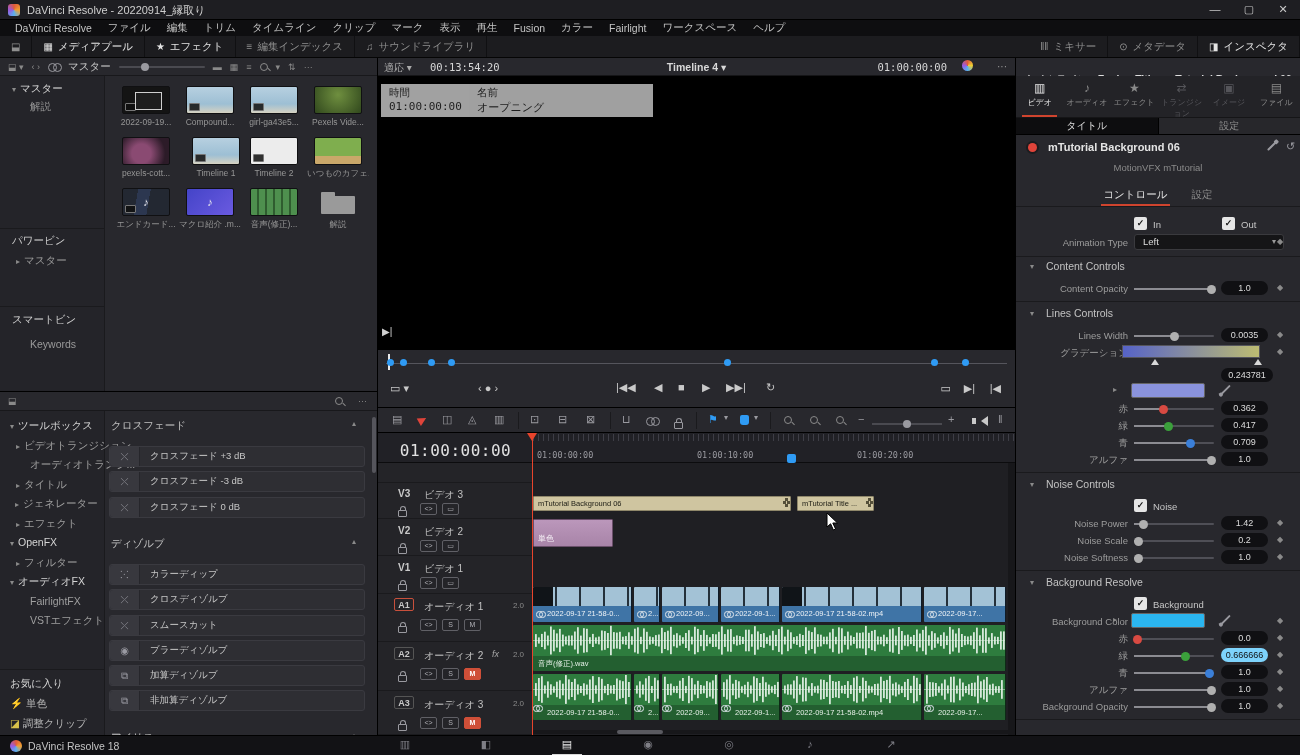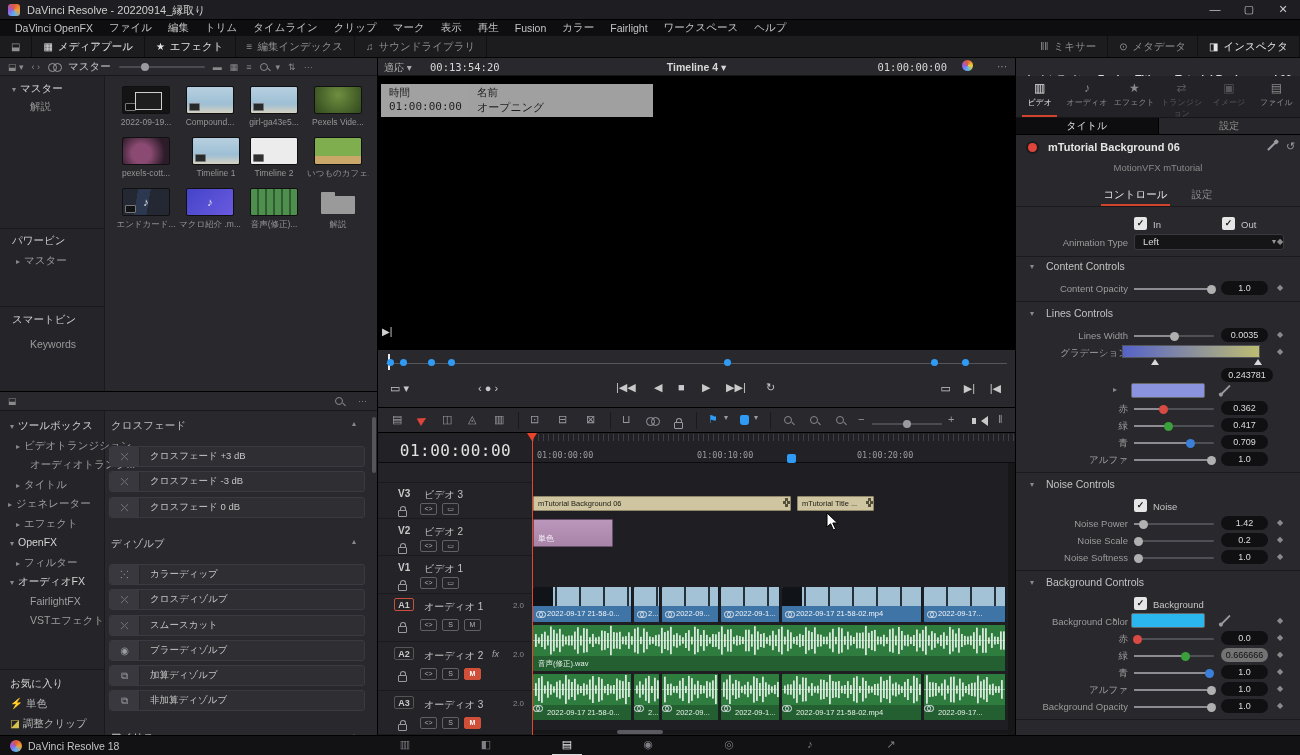--- a/index.html
+++ b/index.html
@@ -169,21 +169,21 @@
   .ctab.idle { color:#8f8f8f; }
   .ins-div { position:absolute; left:0; width:100%; height:1px; background:#1a1a1d; }
   .sec-head { position:absolute; left:30px; font-size:10.5px; color:#c2c2c2; }
   .sec-caret { position:absolute; left:14px; font-size:8px; color:#8a8a8a; }
   .irow { position:absolute; left:0; width:285px; height:17px; }
   .ilab { position:absolute; left:0; top:3px; width:112px; text-align:right; font-size:9.5px; color:#9c9c9c; white-space:nowrap; }
   .sl-track { position:absolute; left:118px; top:8px; width:80px; height:2px; background:#4f4f56; border-radius:1px; }
   .sl-fill { position:absolute; left:0; top:0; height:2px; background:#8c8c92; }
   .sl-knob { position:absolute; top:-3.5px; width:9px; height:9px; border-radius:50%; background:#b0b0b0; }
   .vbox { position:absolute; left:205px; top:1px; width:47px; height:14px; background:#101013; border-radius:7px; color:#dcdcdc; font-size:9px; text-align:center; line-height:14px; }
-  .vbox.editing { background:#737373; color:#111; }
+  .vbox.editing { background:#7dd3fc; color:#111; }
   .kf { position:absolute; left:261px; top:3px; font-size:8px; color:#8a8a8a; }
   .chk { position:absolute; top:1px; width:13px; height:13px; background:#e6e6e6; border-radius:2px; color:#111; font-size:9px; font-weight:bold; text-align:center; line-height:13px; }
   .chk-lab { position:absolute; top:3px; font-size:9.5px; color:#c6c6c6; }
   .dd-box { position:absolute; left:118px; top:0; width:150px; height:16px; background:#151517; border:1px solid #3a3a3e; border-radius:3px; color:#dcdcdc; font-size:9.5px; line-height:14px; padding-left:8px; }
   .dd-car { position:absolute; right:7px; top:0; font-size:8px; color:#9a9a9a; }
   .grad-bar { position:absolute; left:106px; top:1px; width:138px; height:13px; border:1px solid #55555c; }
   .grad-tri { position:absolute; top:15px; width:0; height:0; border-left:4px solid transparent; border-right:4px solid transparent; border-bottom:6px solid #d8d8d8; }
   .sw-arrow { position:absolute; left:97px; top:2px; font-size:8px; color:#8a8a8a; }
   .sw-box { position:absolute; left:115px; top:0; width:74px; height:15px; border:1px solid #666; border-radius:2px; }
   .dropper { position:absolute; left:203px; top:6px; width:13px; height:2px; background:#9a9aa0; transform:rotate(-45deg); border-radius:1px; }
@@ -207,21 +207,21 @@
 
   <div id="titlebar">
     <div id="title-ic"></div>
     <div id="title-tx">DaVinci Resolve - 20220914_縁取り</div>
     <div class="winbtn" style="right:68px">—</div>
     <div class="winbtn" style="right:34px">▢</div>
     <div class="winbtn" style="right:0">✕</div>
   </div>
 
   <div id="menubar">
-      <div class="menu-item" style="display: inline-block;">DaVinci OpenFX</div>
+      <div class="menu-item" style="display: inline-block;">DaVinci Resolve</div>
       <div class="menu-item" style="display: inline-block;">ファイル</div>
       <div class="menu-item" style="display: inline-block;">編集</div>
       <div class="menu-item" style="display: inline-block;">トリム</div>
       <div class="menu-item" style="display: inline-block;">タイムライン</div>
       <div class="menu-item" style="display: inline-block;">クリップ</div>
       <div class="menu-item" style="display: inline-block;">マーク</div>
       <div class="menu-item" style="display: inline-block;">表示</div>
       <div class="menu-item" style="display: inline-block;">再生</div>
       <div class="menu-item" style="display: inline-block;">Fusion</div>
       <div class="menu-item" style="display: inline-block;">カラー</div>
@@ -369,21 +369,21 @@
     <div id="fx-head">
       <span class="mini-ic" style="position:absolute;left:8px;top:4px">⬓</span>
       <span class="mag" style="position:absolute;right:34px;top:5px"></span>
       <span class="mini-ic" style="position:absolute;right:10px;top:4px">···</span>
     </div>
     <div id="fx-tree">
         <div class="tree-row" style="top: 8px; left: 10px; color: rgb(212, 212, 212);"><span class="tree-arrow">▾</span><span>ツールボックス</span></div>
         <div class="tree-row" style="top: 27.5px; left: 16px; color: rgb(159, 159, 159);"><span class="tree-arrow">▸</span><span>ビデオトランジション</span></div>
         <div class="tree-row" style="top: 47px; left: 30px; color: rgb(159, 159, 159);"><span>オーディオトランジ...</span></div>
         <div class="tree-row" style="top: 66.5px; left: 16px; color: rgb(159, 159, 159);"><span class="tree-arrow">▸</span><span>タイトル</span></div>
-        <div class="tree-row" style="top: 86px; left: 8px; color: rgb(159, 159, 159); text-align: right;"><span class="tree-arrow">▸</span><span>ジェネレーター</span></div>
+        <div class="tree-row" style="top: 86px; left: 15px; color: rgb(159, 159, 159); text-align: right;"><span class="tree-arrow">▸</span><span>ジェネレーター</span></div>
         <div class="tree-row" style="top: 105.5px; left: 16px; color: rgb(159, 159, 159);"><span class="tree-arrow">▸</span><span>エフェクト</span></div>
         <div class="tree-row" style="top: 125px; left: 10px; color: rgb(212, 212, 212);"><span class="tree-arrow">▾</span><span>OpenFX</span></div>
         <div class="tree-row" style="top: 144.5px; left: 16px; color: rgb(159, 159, 159);"><span class="tree-arrow">▸</span><span>フィルター</span></div>
         <div class="tree-row" style="top: 164px; left: 10px; color: rgb(212, 212, 212);"><span class="tree-arrow">▾</span><span>オーディオFX</span></div>
         <div class="tree-row" style="top: 183.5px; left: 30px; color: rgb(159, 159, 159);"><span>FairlightFX</span></div>
         <div class="tree-row" style="top: 203px; left: 30px; color: rgb(159, 159, 159);"><span>VSTエフェクト</span></div>
         <div class="tree-div" style="top: 258px;"></div>
         <div class="tree-row" style="top: 266px; left: 10px; color: rgb(212, 212, 212);">お気に入り</div>
         <div class="tree-row" style="top: 286px; left: 10px; color: rgb(180, 180, 180);"><span style="color: rgb(216, 194, 74);">⚡ </span><span>単色</span></div>
         <div class="tree-row" style="top: 306px; left: 10px; color: rgb(180, 180, 180);"><span style="color: rgb(216, 194, 74);">◪ </span><span>調整クリップ</span></div>
@@ -1122,21 +1122,21 @@
         <div class="irow" style="top: 491px;">
           <div class="ilab">Noise Softness</div>
           <div class="sl-track">
             <div class="sl-fill" style="width: 3.2px;"></div>
             <div class="sl-knob" style="left: 0.12px; background: rgb(176, 176, 176);"></div>
           </div>
           <div class="vbox">1.0</div>
           <div class="kf">◆</div>
         </div>
         <div class="ins-div" style="top: 512px;"></div>
-        <div class="sec-head" style="top: 518px;">Background Controls</div>
+        <div class="sec-head" style="top: 518px;">Background Resolve</div>
         <div class="sec-caret" style="top: 520px;">▾</div>
         <div class="irow" style="top: 538px;">
           <div class="chk" style="left: 118px;">✓</div>
           <div class="chk-lab" style="left: 137px;">Background</div>
         </div>
         <div class="irow" style="top: 555px;">
           <div class="ilab">Background Color</div>
           <div class="sw-arrow">▸</div>
           <div class="sw-box" style="background: rgb(43, 182, 240);"></div>
           <div class="dropper"></div>

